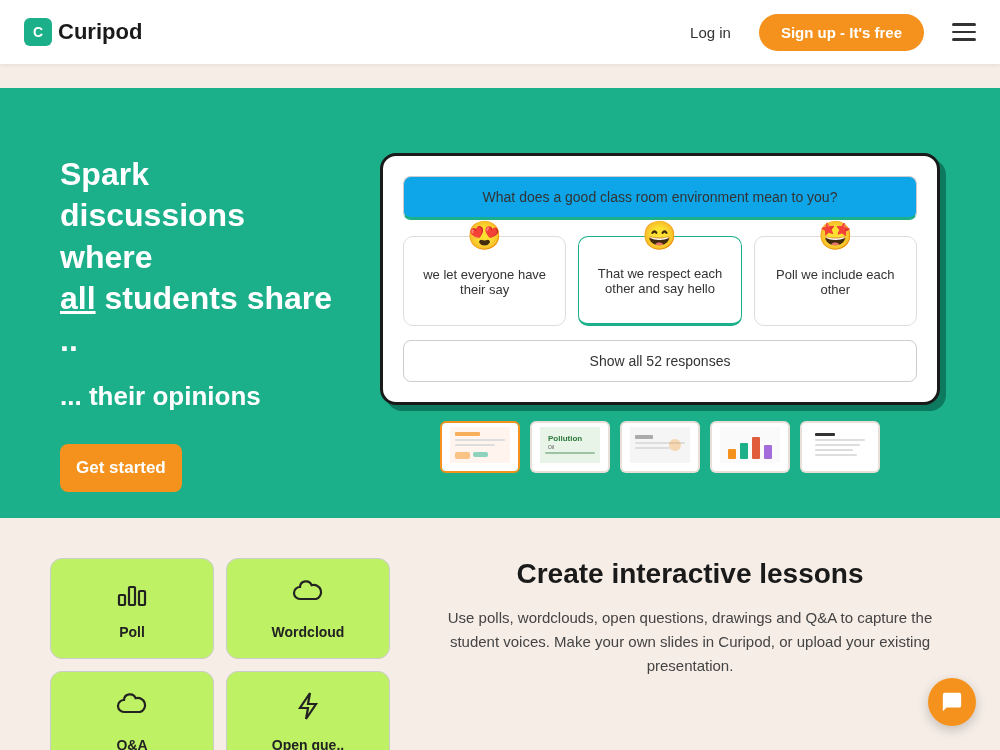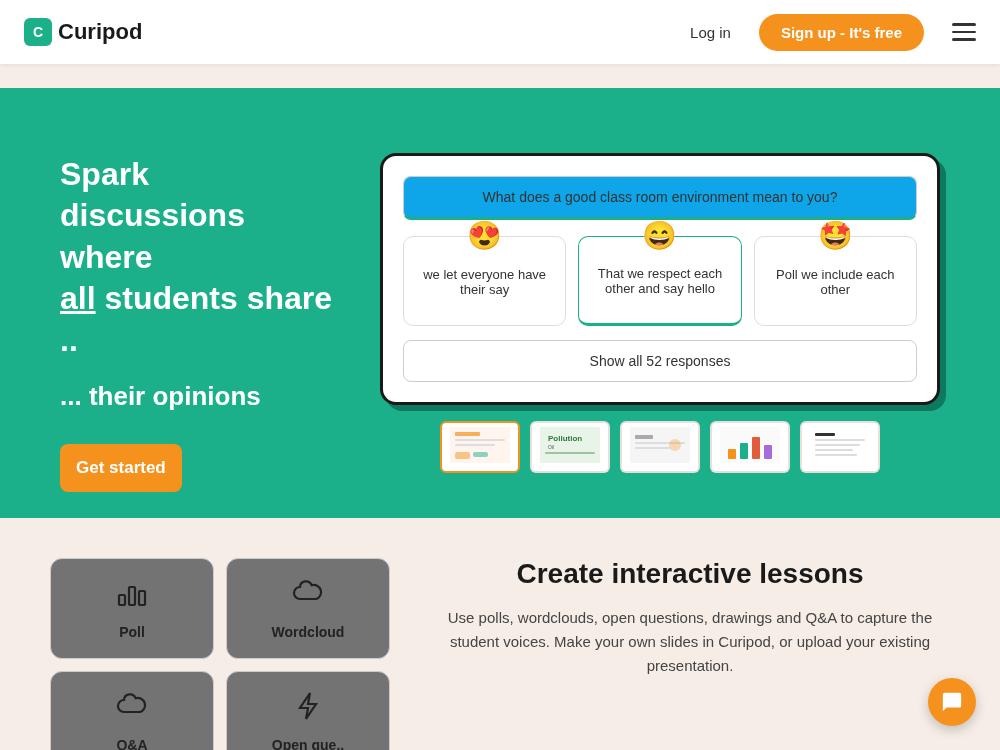--- a/index.html
+++ b/index.html
@@ -231,21 +231,21 @@
 
     
     .feature-grid {
       display: grid;
       grid-template-columns: 1fr 1fr;
       gap: 12px;
       width: 340px;
       flex-shrink: 0;
     }
     .feature-card {
-      background: #737373;
+      background: #bef264;
       border: 1.5px solid #ccc;
       border-radius: 12px;
       padding: 18px 31px;
       display: flex;
       flex-direction: column;
       align-items: center;
       gap: 8px;
       cursor: pointer;
       text-align: center;
     }

